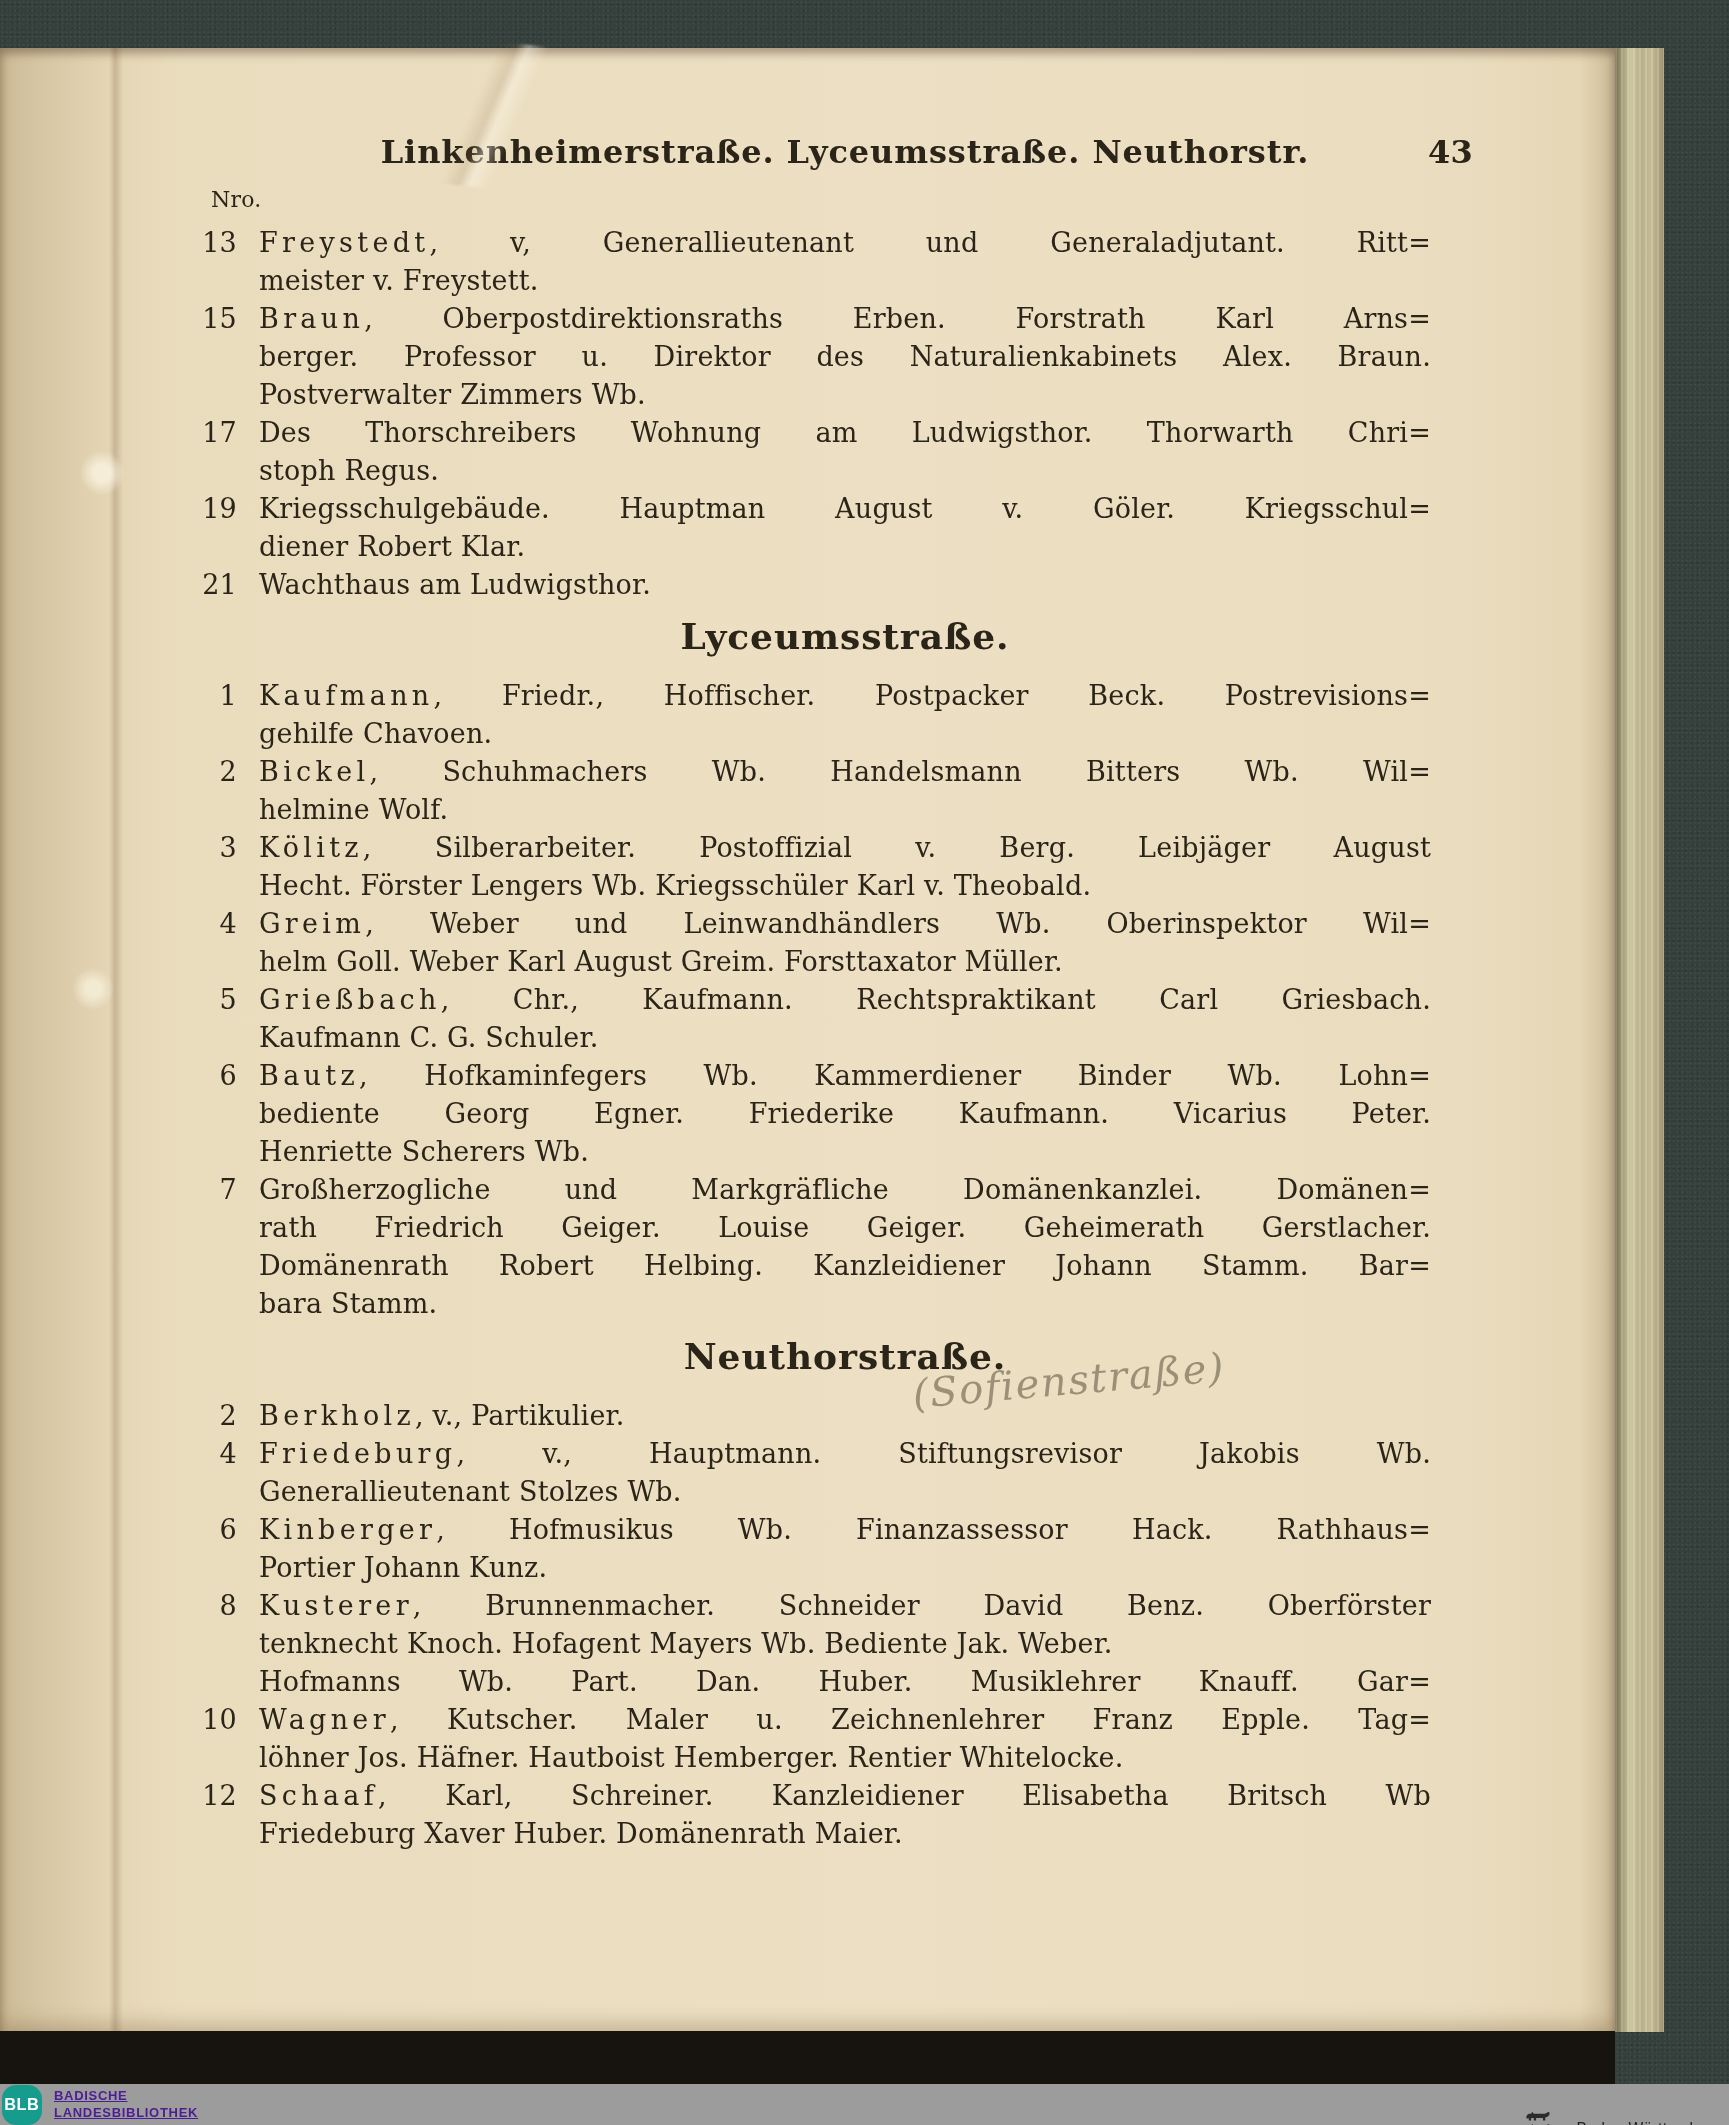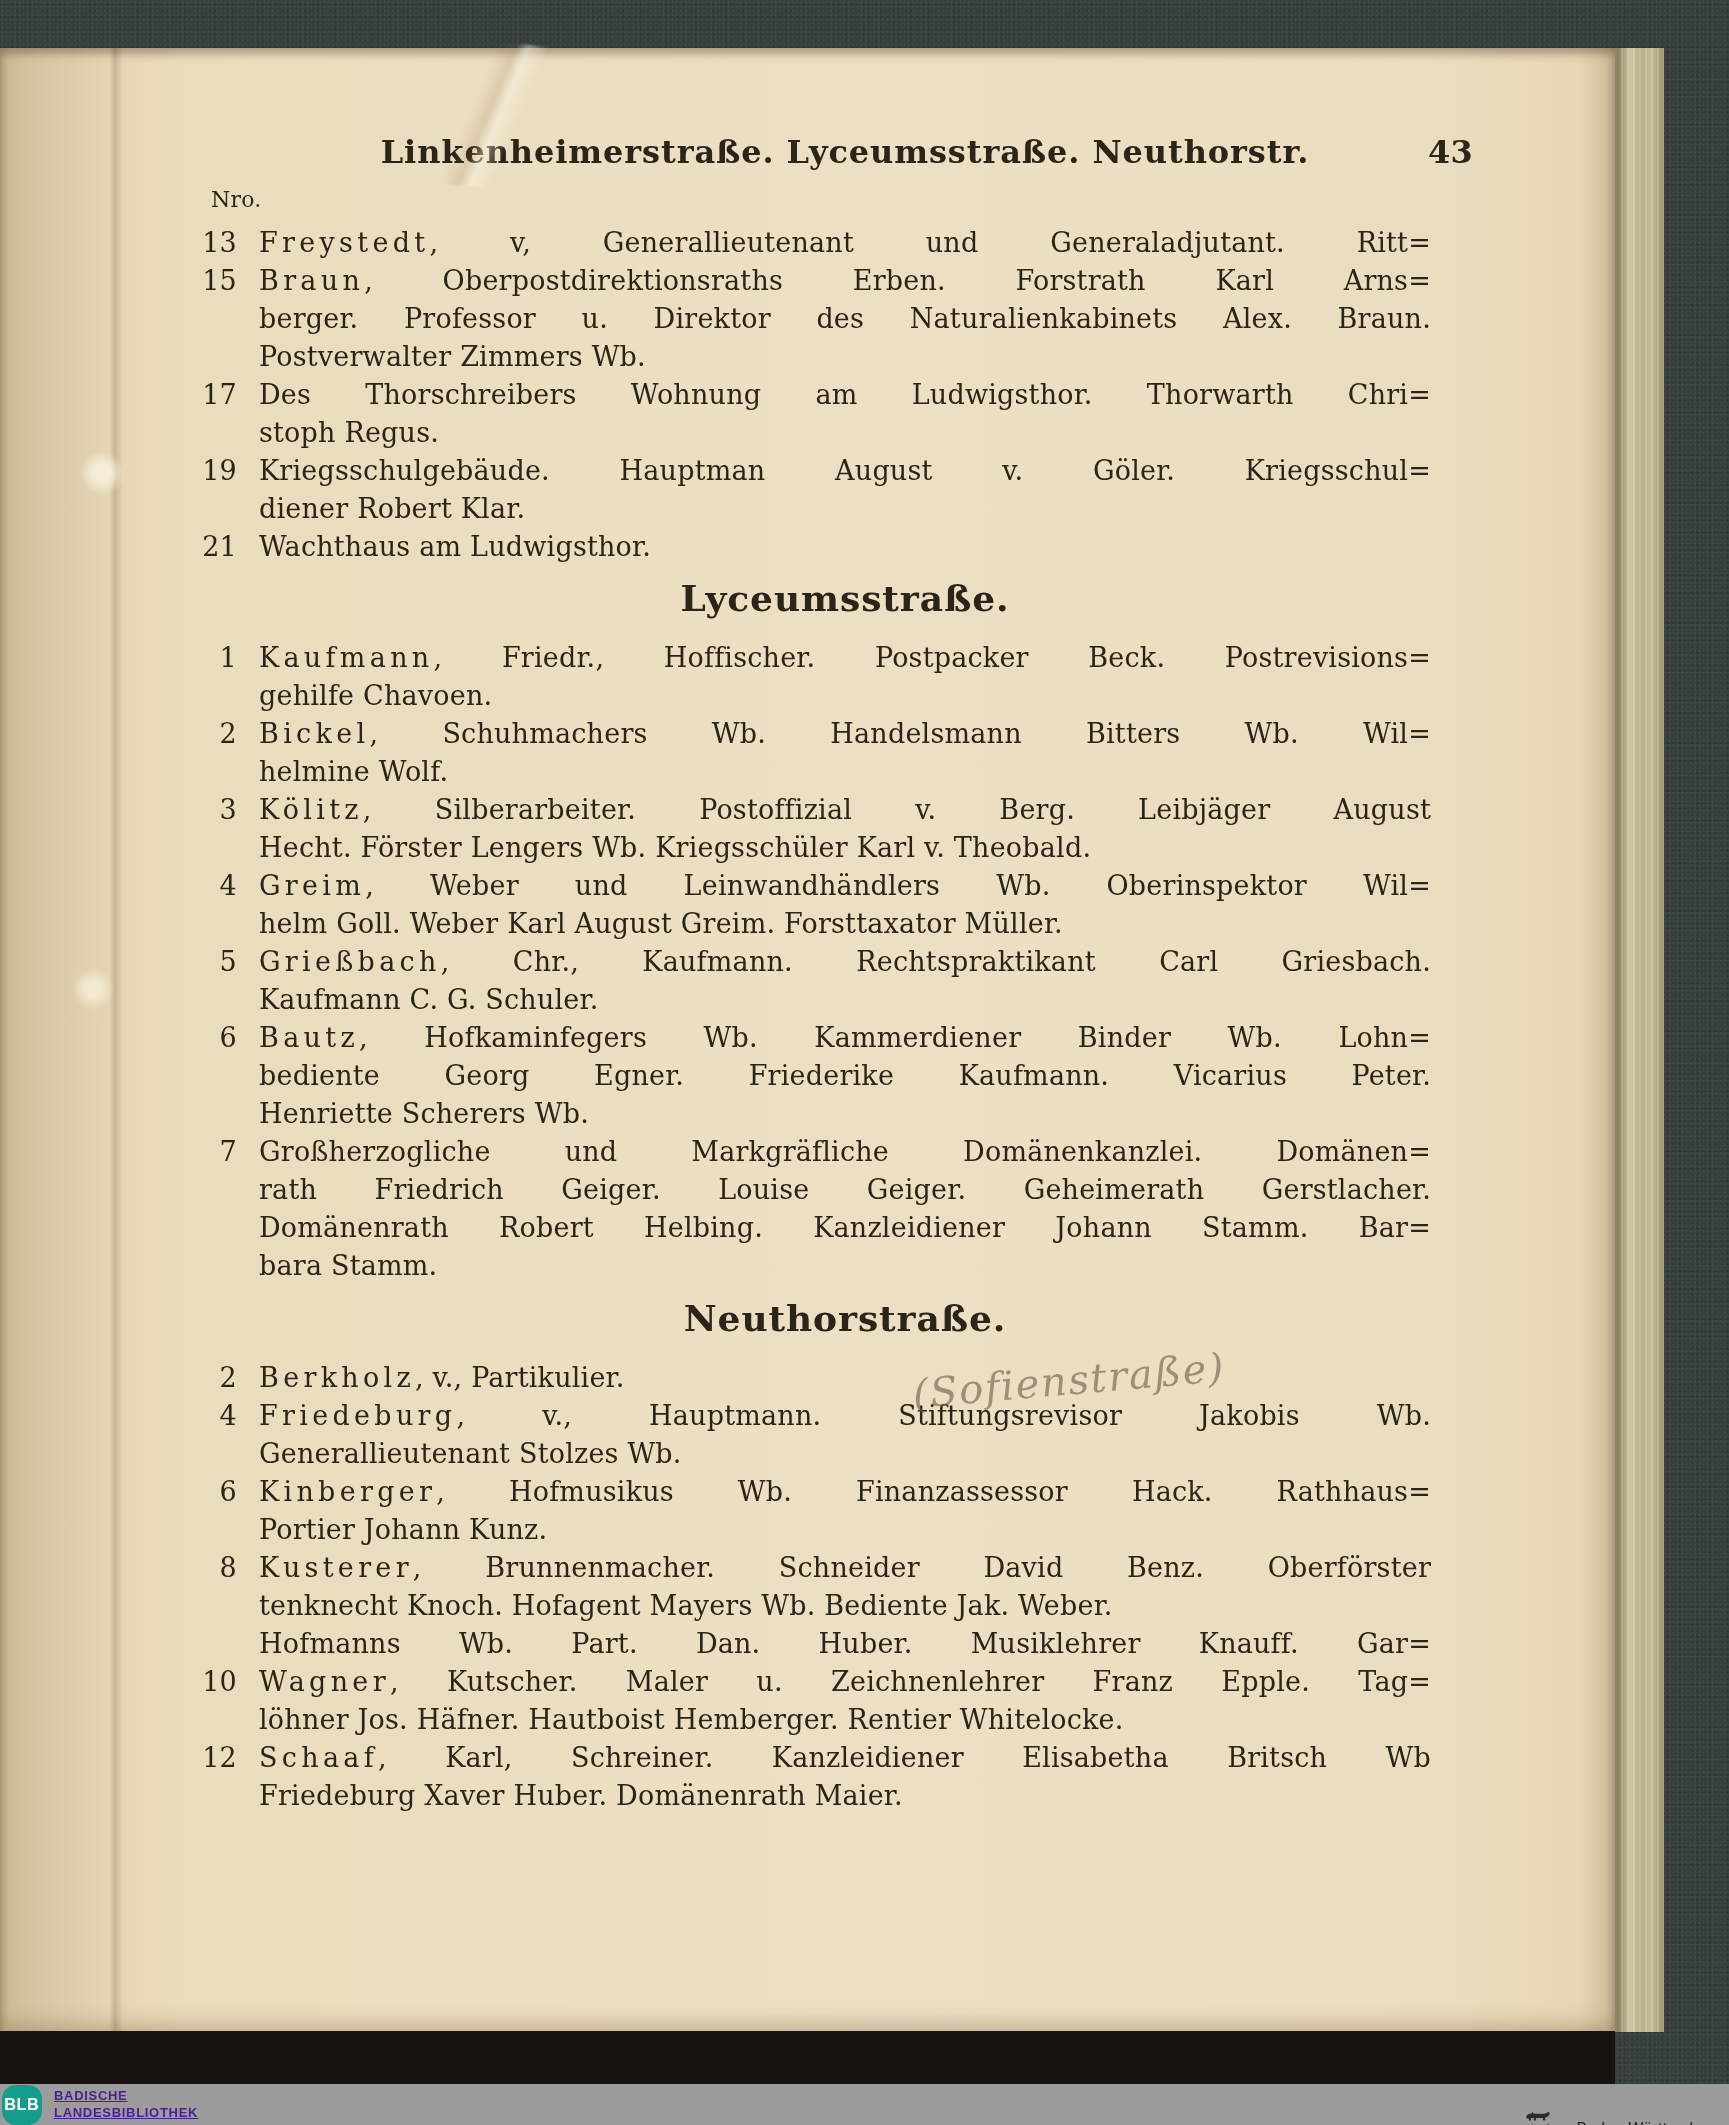--- a/index.html
+++ b/index.html
@@ -71,20 +71,21 @@
         <span class="title">Linkenheimerstraße. Lyceumsstraße. Neuthorstr.</span>
         <span class="pgnum">43</span>
       </div>
       <div class="nro">Nro.</div>
       <div id="sections">
           <div class="entries">
             <div class="entry">
               <span class="num">13</span>
               <div class="etext">
                 <div class="eline"><span class="ename">Freystedt</span>, v, Generallieutenant und Generaladjutant. Ritt=</div>
+                <div class="eline final">meister v. Freystett.</div>
               </div>
             </div>
             <div class="entry">
               <span class="num">15</span>
               <div class="etext">
                 <div class="eline"><span class="ename">Braun</span>, Oberpostdirektionsraths Erben. Forstrath Karl Arns=</div>
                 <div class="eline">berger. Professor u. Direktor des Naturalienkabinets Alex. Braun.</div>
                 <div class="eline final">Postverwalter Zimmers Wb.</div>
               </div>
             </div>

